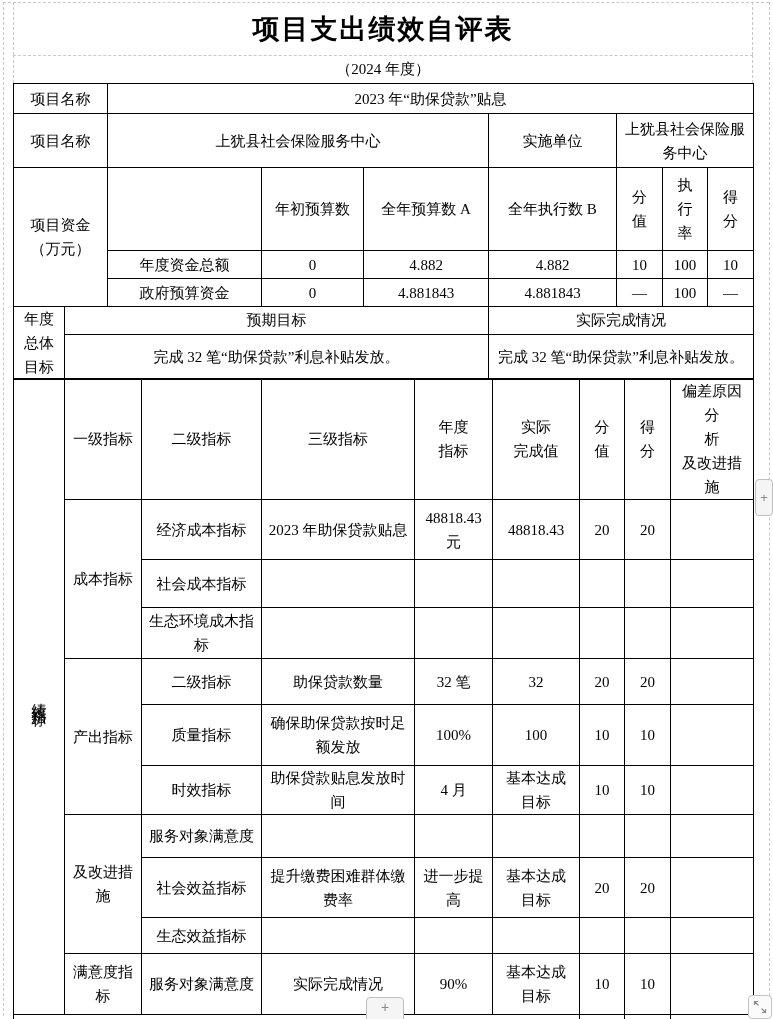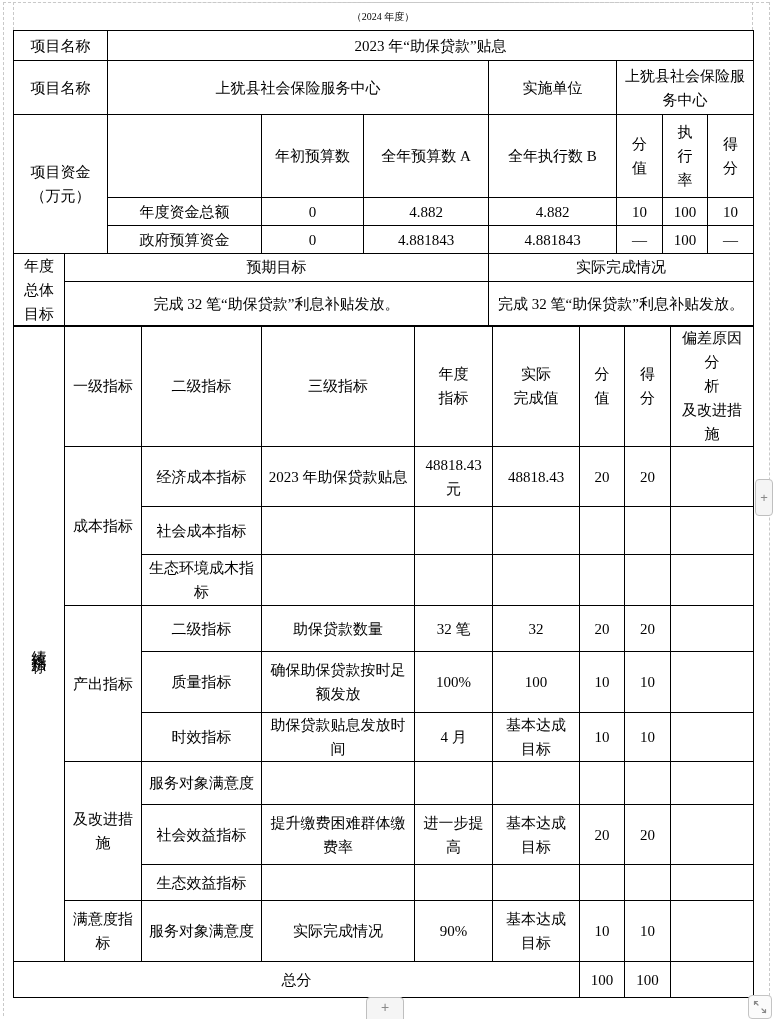--- a/index.html
+++ b/index.html
@@ -18,21 +18,21 @@
   .title-cell {
     box-sizing:border-box; height:53px; width:740px;
     border-left:1px dashed #c9c9c9; border-right:1px dashed #c9c9c9;
     display:flex; align-items:center; justify-content:center;
     font-size:27px; font-weight:bold; letter-spacing:2px;
   }
   .subtitle-cell {
     box-sizing:border-box; height:28px; width:740px;
     border:1px dashed #c9c9c9; border-bottom:none;
     display:flex; align-items:center; justify-content:center;
-    font-size:10px;
+    font-size:15px;
   }
 
   table { border-collapse:collapse; table-layout:fixed; width:740px; }
   .t2, .t3 { margin-top:-1.5px; }
   td {
     border:1.5px solid #000;
     text-align:center; vertical-align:middle;
     font-size:15px; line-height:24px;
     padding:0 4px; white-space:pre-line; overflow:hidden;
   }
@@ -63,20 +63,21 @@
 </head>
 <body>
 
 <div class="page">
   <div class="dash-top"></div>
   <div class="dash-left"></div>
   <div class="dash-right"></div>
 
   <div class="doc">
 
+    <div class="title-cell">项目支出绩效自评表</div>
     <div class="subtitle-cell">（2024 年度）</div>
 
     <table class="t1">
       <colgroup>
         <col style="width:94px">
           <col style="width:154px">
           <col style="width:102px">
           <col style="width:125px">
         <col style="width:128px">
           <col style="width:46px">

